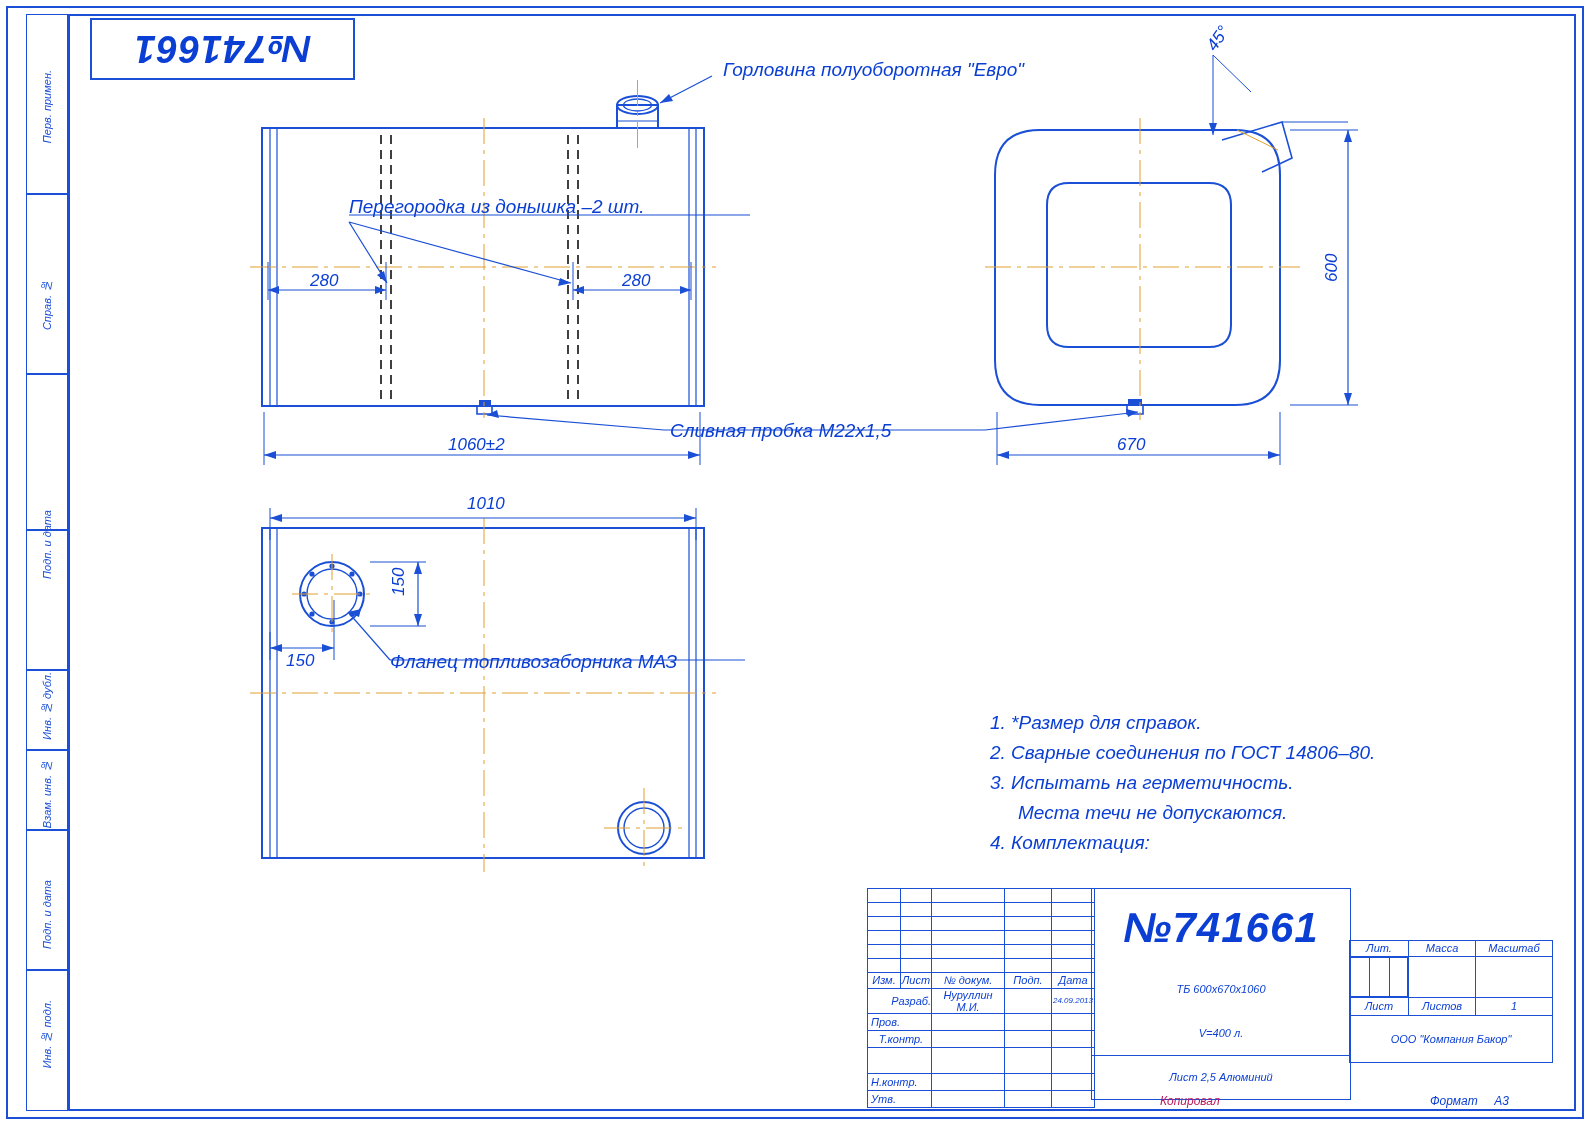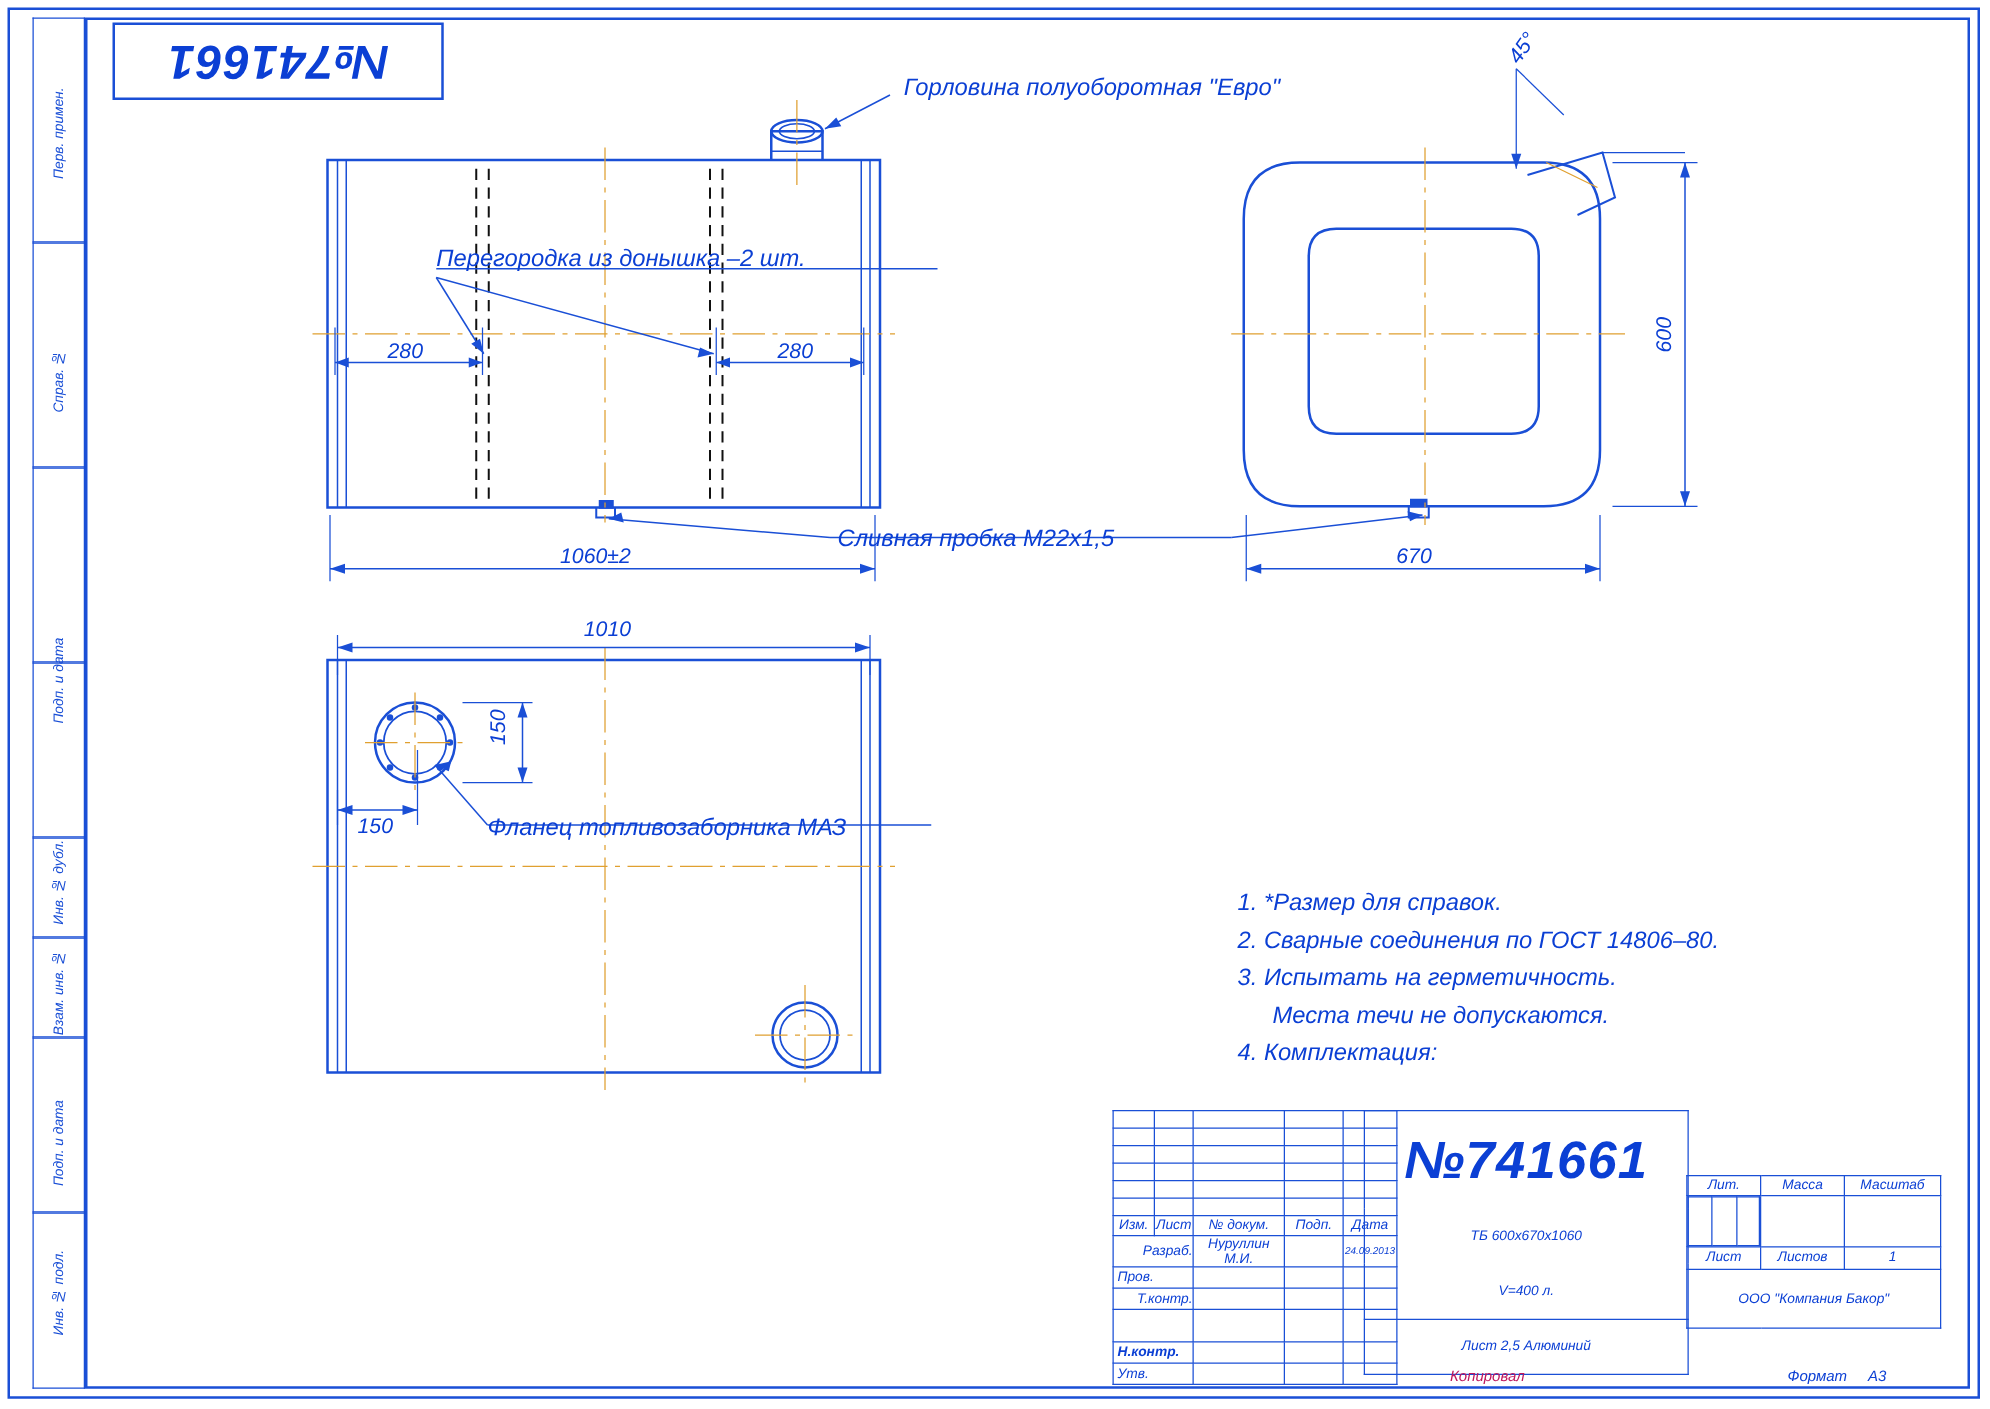--- a/index.html
+++ b/index.html
@@ -319,21 +319,21 @@
   </svg>
 
   <div class="abs notes">
     <div>1.  *Размер для справок.</div>
     <div>2. Сварные соединения по ГОСТ 14806–80.</div>
     <div>3. Испытать на герметичность.</div>
     <div class="indent">Места течи не допускаются.</div>
     <div>4. Комплектация:</div>
   </div>
 
-  <table class="stamp" style="left:890px; top:888px;padding-left:12px;">
+  <table class="stamp" style="left:867px; top:888px;padding-left:12px;">
     <tbody>
         <tr>
       <td style="width:32px;height:13px;"></td>
           <td style="width:30px;"></td>
       <td style="width:72px;"></td>
           <td style="width:46px;"></td>
           <td style="width:42px;"></td>
     </tr>
     <tr>
           <td style="height:13px;"></td>
@@ -383,32 +383,32 @@
       <td></td>
       <td style="font-size:8px;">24.09.2013</td>
     </tr>
     <tr style="height:17px;">
       <td colspan="2" class="tiny" style="text-align:left;padding-left:3px;">Пров.</td>
       <td></td>
       <td></td>
       <td></td>
     </tr>
     <tr style="height:17px;">
-      <td colspan="2" class="tiny" style="text-align:right;padding-left:3px;">Т.контр.</td>
+      <td colspan="2" class="tiny" style="text-align:center;padding-left:3px;">Т.контр.</td>
       <td></td>
       <td></td>
       <td></td>
     </tr>
     <tr style="height:26px;">
       <td colspan="2"></td>
           <td></td>
           <td></td>
           <td></td>
     </tr>
-    <tr style="height:17px;font-weight:bold;">
+    <tr style="height:17px;">
       <td colspan="2" class="tiny" style="text-align:left;padding-left:3px;">Н.контр.</td>
       <td></td>
       <td></td>
       <td></td>
     </tr>
     <tr style="height:17px;margin-top:48px;">
       <td colspan="2" class="tiny" style="text-align:left;padding-left:3px;">Утв.</td>
       <td></td>
       <td></td>
       <td></td>

